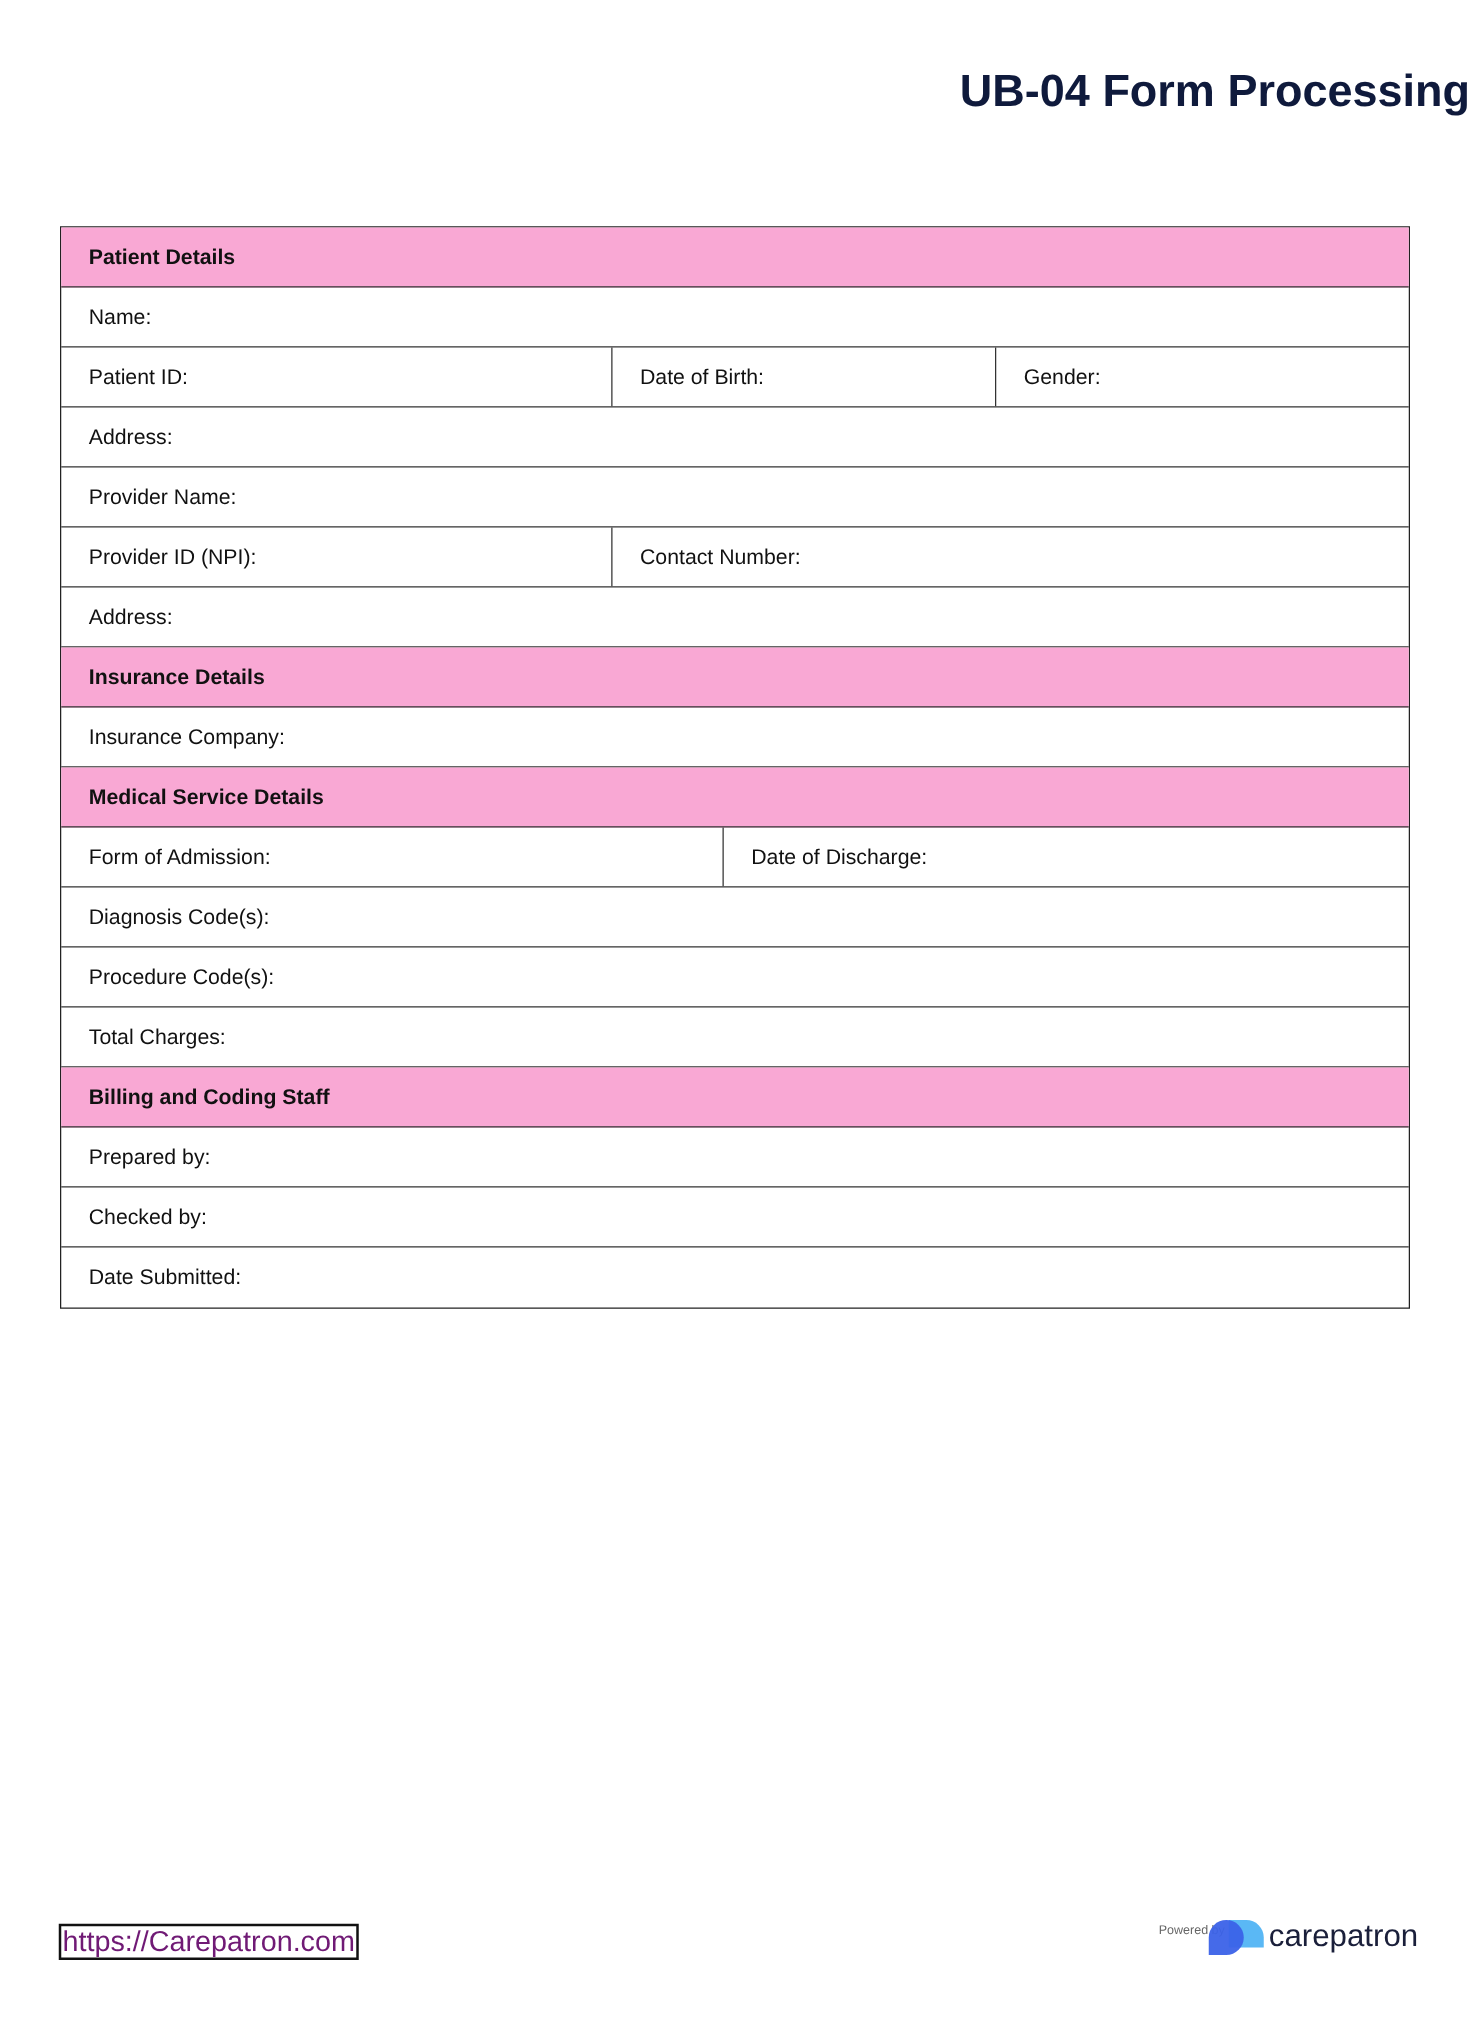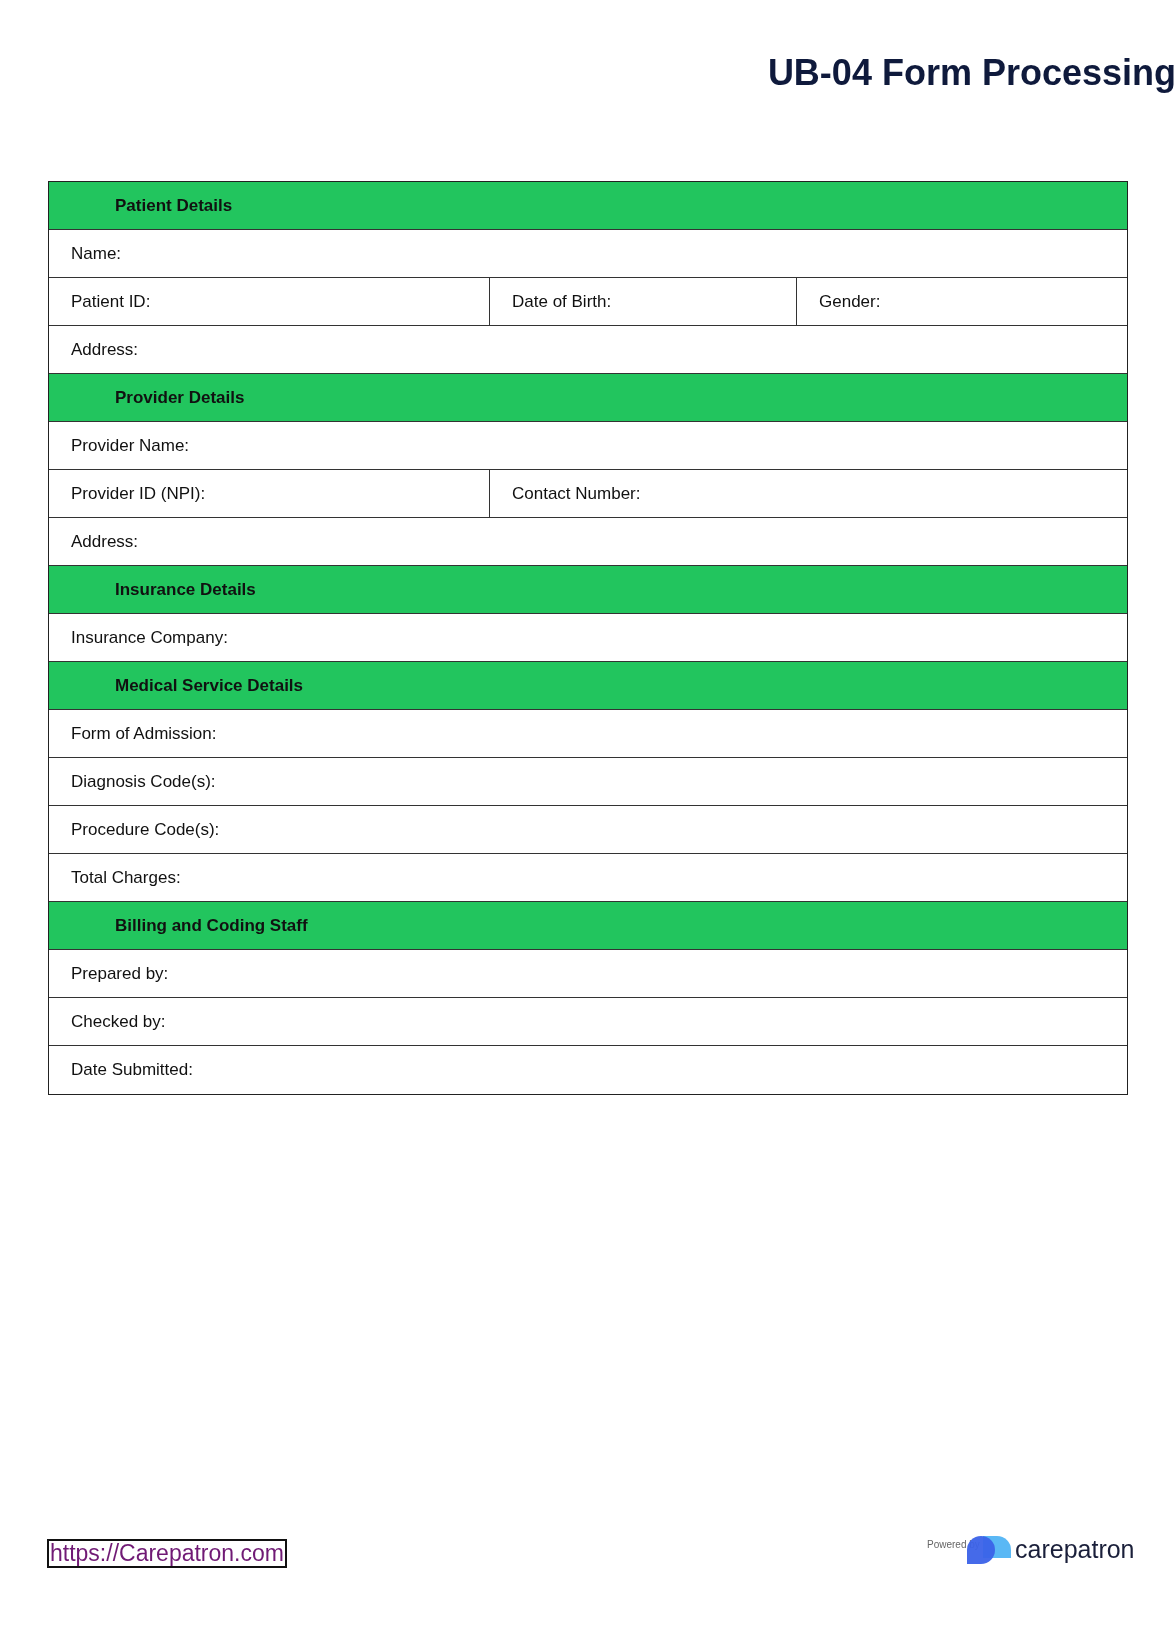--- a/index.html
+++ b/index.html
@@ -1,21 +1,21 @@
 <!DOCTYPE html>
 <html><head>
 <meta charset="utf-8">
 <style>
   html, body { margin:0; padding:0; background:#ffffff; }
   body { width:1176px; height:1630px; position:relative; font-family:"Liberation Sans", sans-serif; color:#111; }
   .title { position:absolute; top:52px; left:0; width:1176px; text-align:right; font-size:36px; font-weight:bold; color:#0f1a3c; }
   .form { position:absolute; left:48px; top:181px; width:1080px; border:1.5px solid #222; box-sizing:border-box; }
   .row { display:flex; height:48px; border-bottom:1.5px solid #333; box-sizing:border-box; }
   .row:last-child { border-bottom:none; }
-  .row.section { background:#22c55e;padding-left:44px; }
+  .row.section { background:#f9a8d4; }
   .cell { display:flex; align-items:center; padding-left:22px; font-size:17px; box-sizing:border-box; }
   .cell + .cell { border-left:1.5px solid #333; }
   .section .cell { font-weight:bold; }
   .footer-link { position:absolute; left:47px; top:1539px; font-size:23px; color:#701a75; border:2px solid #111; padding:0 1px; line-height:25px; text-decoration:none; }
   .powered { position:absolute; left:927px; top:1539px; font-size:10px; color:#666; }
   .logo { position:absolute; left:965px; top:1534px; width:50px; height:34px; }
   .brand { position:absolute; left:1015px; top:1535px; font-size:25px; color:#1a1f3a; }
   .brand b { font-weight:normal; }
 </style>
 </head>
@@ -33,23 +33,20 @@
     </div>
   <div class="row">
     <div class="cell" style="width:440px">Patient ID:</div>
     <div class="cell" style="width:307px">Date of Birth:</div>
     <div class="cell" style="flex:1">Gender:</div>
   </div>
   <div class="row">
       <div class="cell" style="width:100%">Address:</div>
     </div>
 
-  <div class="row section">
-      <div class="cell" style="width:100%">Provider Details</div>
-    </div>
   <div class="row">
       <div class="cell" style="width:100%">Provider Name:</div>
     </div>
   <div class="row">
     <div class="cell" style="width:440px">Provider ID (NPI):</div>
     <div class="cell" style="flex:1">Contact Number:</div>
   </div>
   <div class="row">
       <div class="cell" style="width:100%">Address:</div>
     </div>
@@ -59,20 +56,21 @@
     </div>
   <div class="row">
       <div class="cell" style="width:100%">Insurance Company:</div>
     </div>
 
   <div class="row section">
       <div class="cell" style="width:100%">Medical Service Details</div>
     </div>
   <div class="row">
     <div class="cell" style="width:529px">Form of Admission:</div>
+    <div class="cell" style="flex:1">Date of Discharge:</div>
   </div>
   <div class="row">
       <div class="cell" style="width:100%">Diagnosis Code(s):</div>
     </div>
   <div class="row">
       <div class="cell" style="width:100%">Procedure Code(s):</div>
     </div>
   <div class="row">
       <div class="cell" style="width:100%">Total Charges:</div>
     </div>

